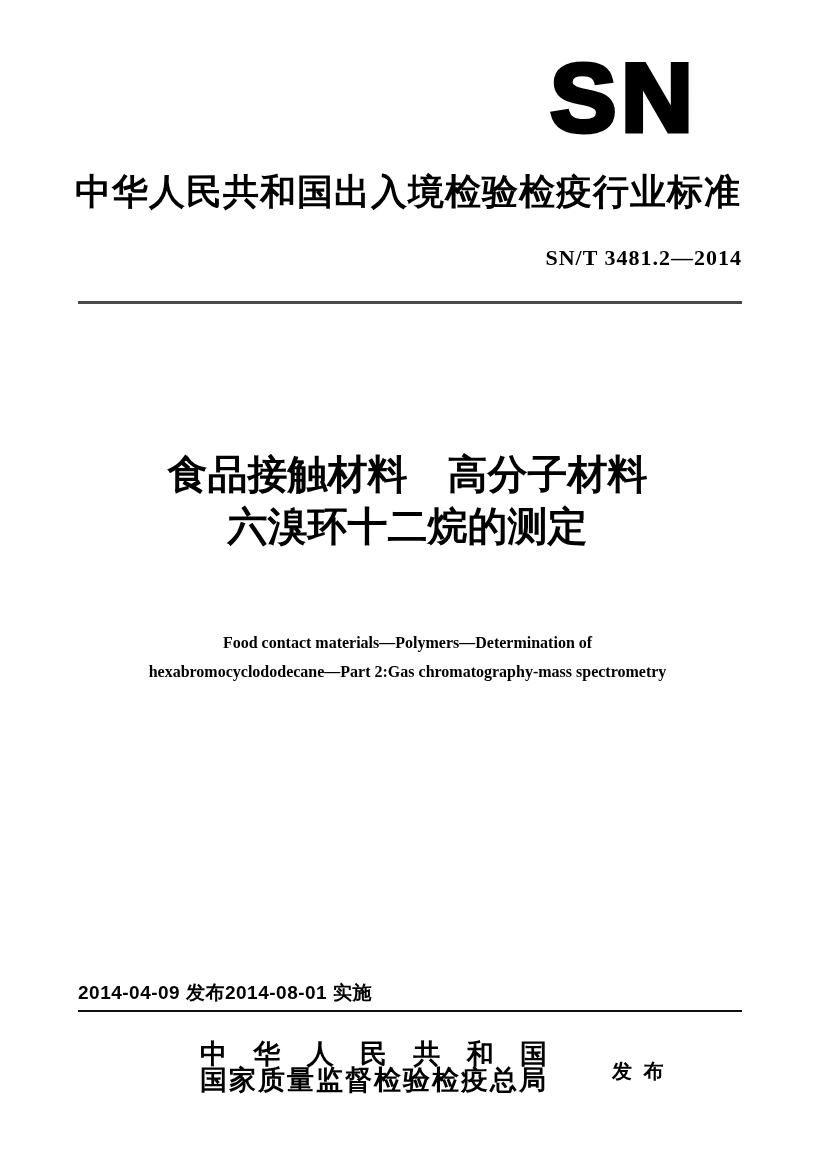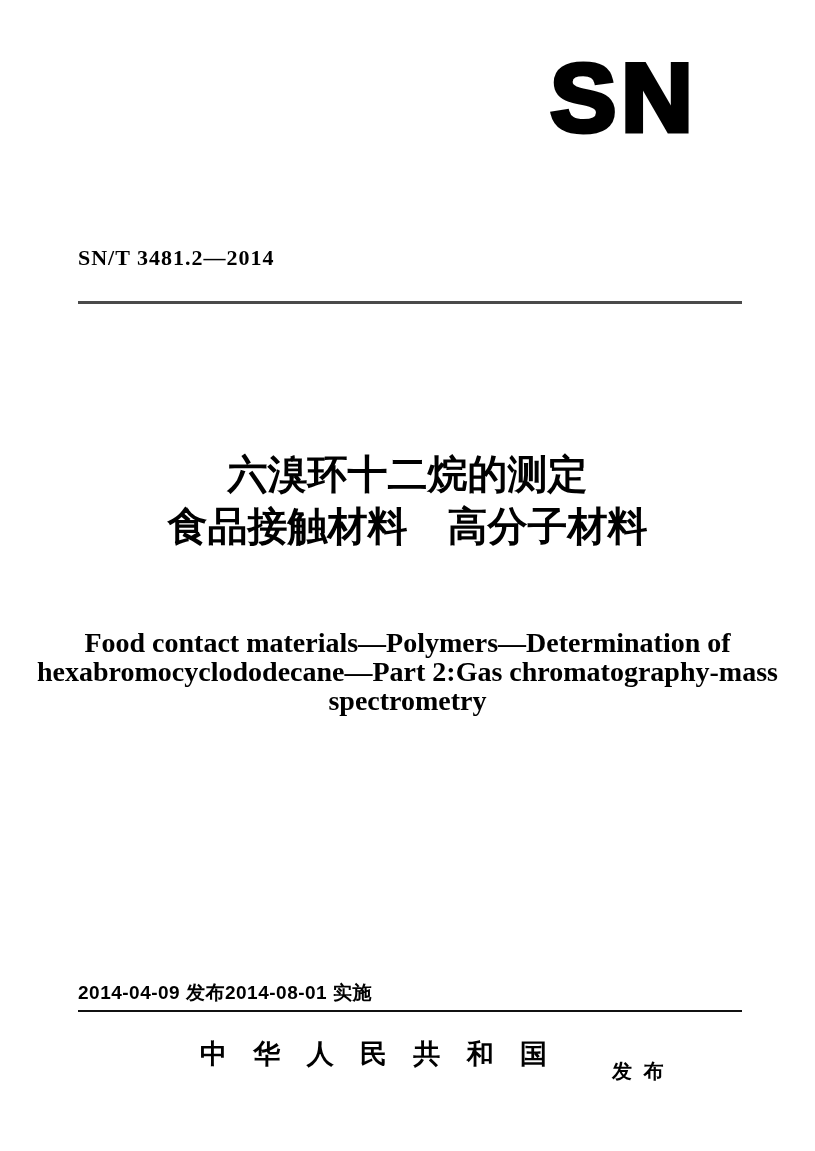--- a/index.html
+++ b/index.html
@@ -29,21 +29,21 @@
     top:168px; left:75px; width:666px;
     text-align:center;
     font-size:36px;
     font-weight:bold;
     letter-spacing:1px;
     white-space:nowrap;
   }
   .standard-number {
     position:absolute;
     top:245px; left:78px; width:664px;
-    text-align:left;
+    text-align:right;
     font-family:"Liberation Serif", serif;
     font-weight:bold;
     font-size:22px;
     letter-spacing:1px;
   }
   .rule-top {
     position:absolute;
     top:301px; left:78px; width:664px; height:3px;
     background:#4a4a4a;
   }
@@ -54,21 +54,21 @@
     font-weight:bold;
     font-size:40px;
     line-height:52px;
   }
   .title-en {
     position:absolute;
     top:628px; left:0; width:100%;
     text-align:center;
     font-family:"Liberation Serif", serif;
     font-weight:bold;
-    font-size:28px;
+    font-size:16px;
     line-height:29px;
   }
   .date-row {
     position:absolute;
     top:980px; left:78px; width:664px;
     display:flex;
     justify-content:flex-start;
     font-size:19px;
     font-weight:bold;
     letter-spacing:0.5px;
@@ -110,41 +110,43 @@
     margin-left:48px;
   }
 </style>
 </head>
 <body>
 
 <div class="page">
 
   <div class="sn-logo">SN</div>
 
+  <div class="header-title">中华人民共和国出入境检验检疫行业标准</div>
 
   <div class="standard-number">SN/T 3481.2—2014</div>
 
   <div class="rule-top"></div>
 
   <div class="title-zh">
+    <div>食品接触材料　高分子材料</div>
     <div>六溴环十二烷的测定</div>
-    <div>食品接触材料　高分子材料</div>
   </div>
 
   <div class="title-en">
     <div>Food contact materials—Polymers—Determination of</div>
     <div>hexabromocyclododecane—Part 2:Gas chromatography-mass spectrometry</div>
   </div>
 
   <div class="date-row">
     <span>2014-04-09 发布</span>
     <span>2014-08-01 实施</span>
   </div>
 
   <div class="rule-bottom"></div>
 
   <div class="publisher">
     <div class="publisher-line1">中华人民共和国</div>
+    <div class="publisher-line2">国家质量监督检验检疫总局</div>
   </div>
 
   <div class="publish-action">发 布</div>
 
 </div>
 
 </body></html>

